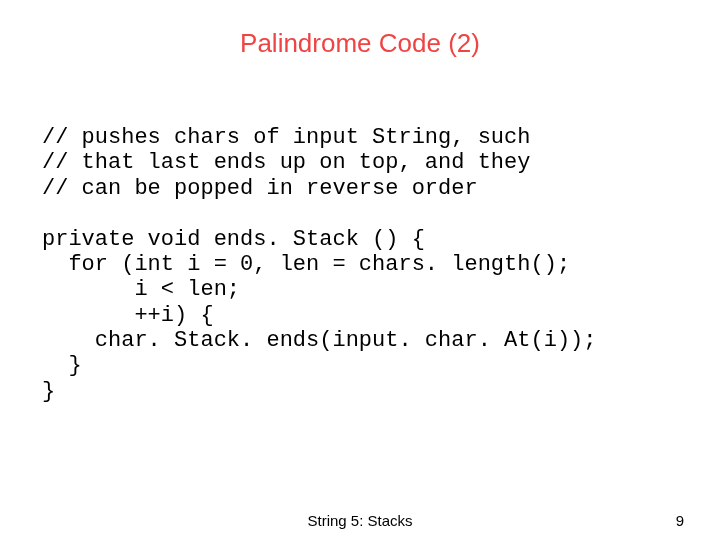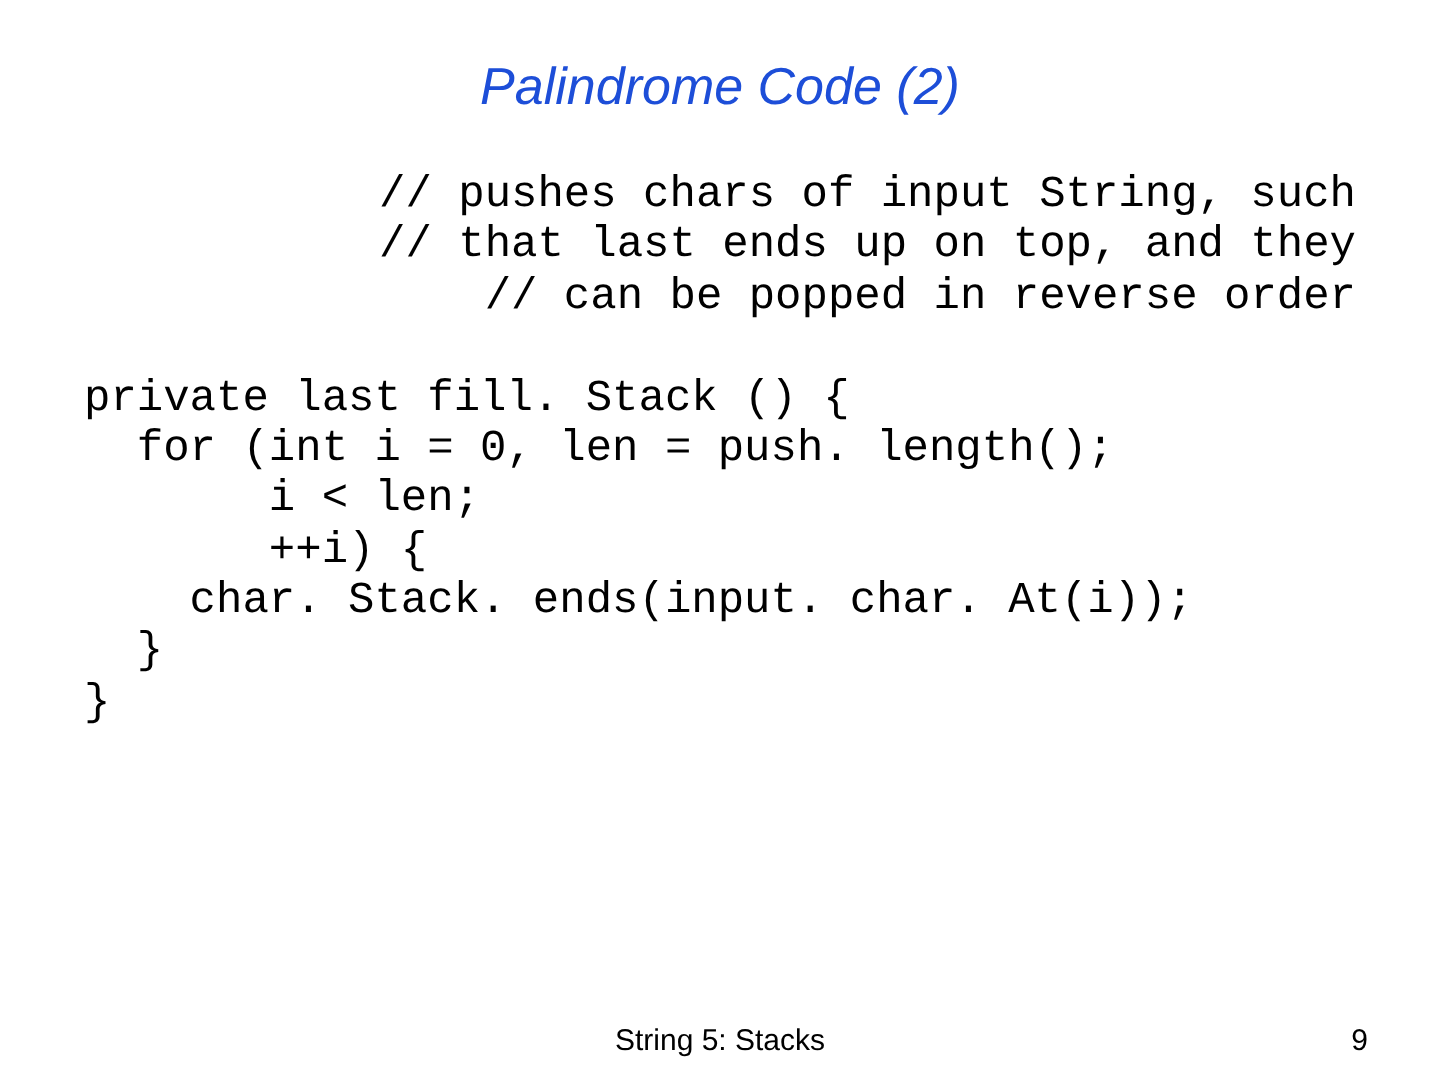--- a/index.html
+++ b/index.html
@@ -12,35 +12,33 @@
       height: 540px;
       background: #ffffff;
       position: relative;
       font-family: Arial, Helvetica, sans-serif;
     }
     .slide-title {
       text-align: center;
       font-size: 26px;
       font-weight: normal;
       padding-top: 28px;
-      color: #1d4ed8;
-      font-style: italic;
+      color: #ef4444;
     }
     .code-block {
       font-family: "Courier New", Courier, monospace;
       font-size: 22px;
       line-height: 1.15;
       color: #000;
       padding-left: 42px;
       padding-right: 42px;
       white-space: pre;
     }
     .comment-block {
-      margin-top: 26px;
-      text-align: right;
+      margin-top: 66px;
     }
     .function-block {
       margin-top: 26px;
     }
     .footer {
       position: absolute;
       bottom: 28px;
       width: 100%;
       font-size: 15px;
       color: #000;
@@ -57,22 +55,22 @@
   </style>
 </head>
 <body>
 
 <h1 class="slide-title">Palindrome Code (2)</h1>
 
 <div class="code-block comment-block"><span>// pushes chars of input String, such</span>
 <span>// that last ends up on top, and they</span>
 <span>// can be popped in reverse order</span></div>
 
-<div class="code-block function-block"><span>private last fill. Stack () {</span>
-<span>  for (int i = 0, len = push. length();</span>
+<div class="code-block function-block"><span>private void ends. Stack () {</span>
+<span>  for (int i = 0, len = chars. length();</span>
 <span>       i &lt; len;</span>
 <span>       ++i) {</span>
 <span>    char. Stack. ends(input. char. At(i));</span>
 <span>  }</span>
 <span>}</span></div>
 
 <div class="footer">
   <span class="footer-center">String 5: Stacks</span>
   <span class="footer-right">9</span>
 </div>

